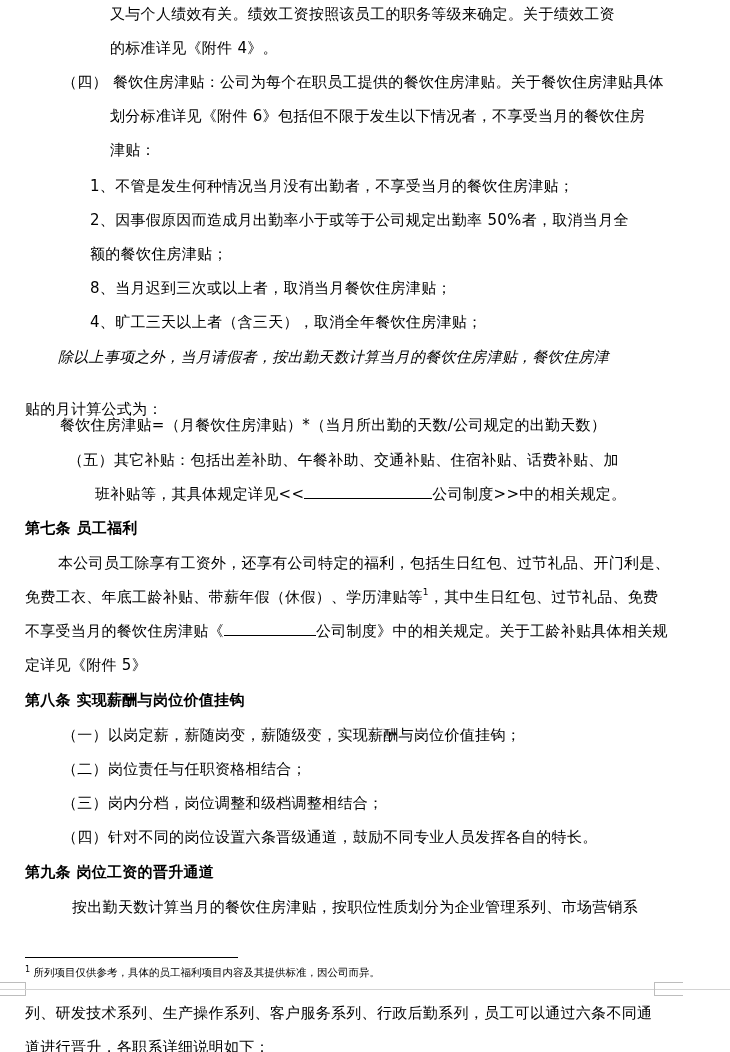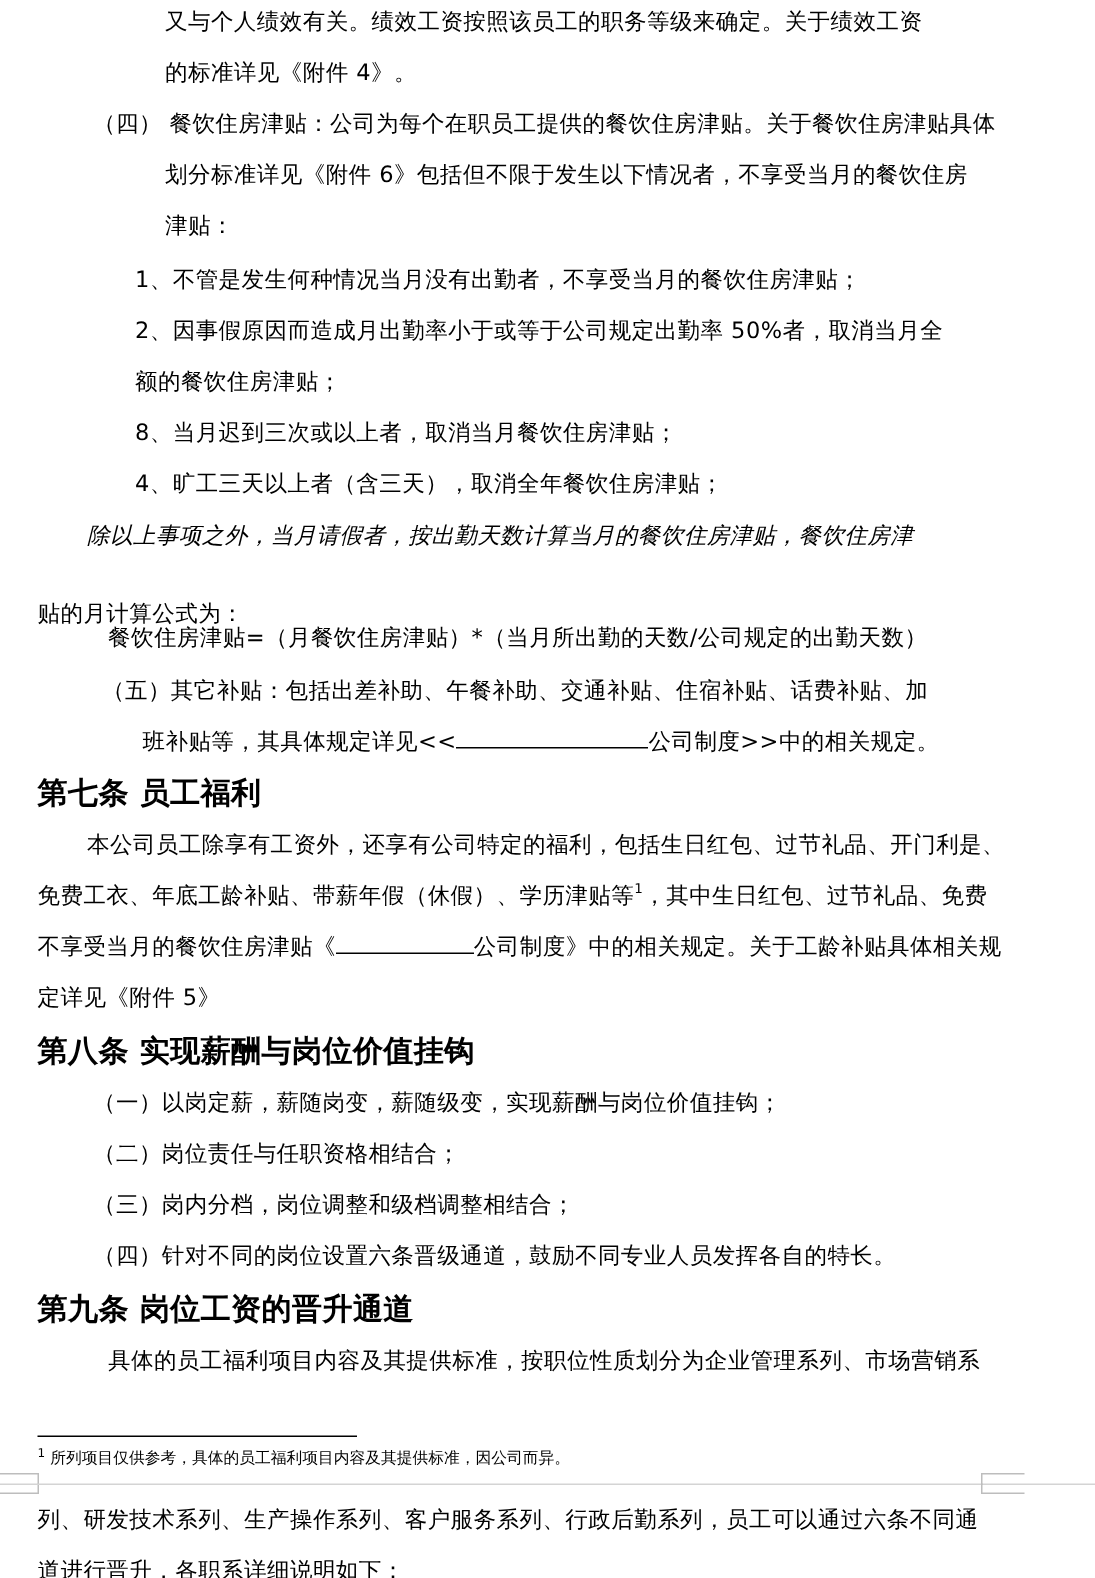--- a/index.html
+++ b/index.html
@@ -18,21 +18,21 @@
   .line {
     position: absolute;
     white-space: nowrap;
     font-size: 15px;
     line-height: 20px;
     height: 20px;
     letter-spacing: 0.3px;
   }
   .heading {
     font-weight: bold;
-    font-size: 20px;
+    font-size: 15px;
   }
   .blank {
     display: inline-block;
     border-bottom: 1px solid #000;
     height: 14px;
     vertical-align: baseline;
   }
   sup.fn {
     font-size: 9px;
     vertical-align: 7px;
@@ -111,21 +111,21 @@
 <div class="line" style="left:110px; top:140px;">津贴：</div>
 
 <div class="line" style="left:90px; top:176px;">1、不管是发生何种情况当月没有出勤者，不享受当月的餐饮住房津贴；</div>
 <div class="line" style="left:90px; top:210px;">2、因事假原因而造成月出勤率小于或等于公司规定出勤率 50%者，取消当月全</div>
 <div class="line" style="left:90px; top:244px;">额的餐饮住房津贴；</div>
 <div class="line" style="left:90px; top:278px;">8、当月迟到三次或以上者，取消当月餐饮住房津贴；</div>
 <div class="line" style="left:90px; top:312px;">4、旷工三天以上者（含三天），取消全年餐饮住房津贴；</div>
 
 <div class="line" style="left:58px; top:347px;font-style:italic;">除以上事项之外，当月请假者，按出勤天数计算当月的餐饮住房津贴，餐饮住房津</div>
 <div class="line" style="left:25px; top:381px;margin-top:18px;">贴的月计算公式为：</div>
-<div class="line" style="left:72px; top:415px;">餐饮住房津贴=（月餐饮住房津贴）*（当月所出勤的天数/公司规定的出勤天数）</div>
+<div class="line" style="left:60px; top:415px;">餐饮住房津贴=（月餐饮住房津贴）*（当月所出勤的天数/公司规定的出勤天数）</div>
 <div class="line" style="left:68px; top:450px;">（五）其它补贴：包括出差补助、午餐补助、交通补贴、住宿补贴、话费补贴、加</div>
 
 <div class="line" style="left:95px; top:484px;">
   <span>班补贴等，其具体规定详见&lt;&lt;</span><span class="blank" style="width:128px;"></span><span>公司制度&gt;&gt;中的相关规定。</span>
 </div>
 
 <div class="line heading" style="left:25px; top:518px;">第七条 员工福利</div>
 <div class="line" style="left:58px; top:553px;">本公司员工除享有工资外，还享有公司特定的福利，包括生日红包、过节礼品、开门利是、</div>
 <div class="line" style="left:25px; top:587px;">
   <span>免费工衣、年底工龄补贴、带薪年假（休假）、学历津贴等</span><sup class="fn">1</sup><span>，其中生日红包、过节礼品、免费</span>
@@ -135,21 +135,21 @@
 </div>
 <div class="line" style="left:25px; top:655px;">定详见《附件 5》</div>
 
 <div class="line heading" style="left:25px; top:690px;">第八条   实现薪酬与岗位价值挂钩</div>
 <div class="line" style="left:62px; top:725px;">（一）以岗定薪，薪随岗变，薪随级变，实现薪酬与岗位价值挂钩；</div>
 <div class="line" style="left:62px; top:759px;">（二）岗位责任与任职资格相结合；</div>
 <div class="line" style="left:62px; top:793px;text-align:right;">（三）岗内分档，岗位调整和级档调整相结合；</div>
 <div class="line" style="left:62px; top:827px;">（四）针对不同的岗位设置六条晋级通道，鼓励不同专业人员发挥各自的特长。</div>
 
 <div class="line heading" style="left:25px; top:862px;">第九条   岗位工资的晋升通道</div>
-<div class="line" style="left:72px; top:897px;">具体的员工福利项目内容及其提供标准，按职位性质划分为企业管理系列、市场营销系</div>
+<div class="line" style="left:72px; top:897px;">按出勤天数计算当月的餐饮住房津贴，按职位性质划分为企业管理系列、市场营销系</div>
 
 <div class="footnote-rule"></div>
 <div class="footnote">
   <sup>1</sup><span> 所列项目仅供参考，具体的员工福利项目内容及其提供标准，因公司而异。</span>
 </div>
 
 <div class="corner-mark corner-left"></div>
 <div class="corner-mark corner-left2"></div>
 <div class="page-gap-line"></div>
 <div class="corner-mark corner-right"></div>

